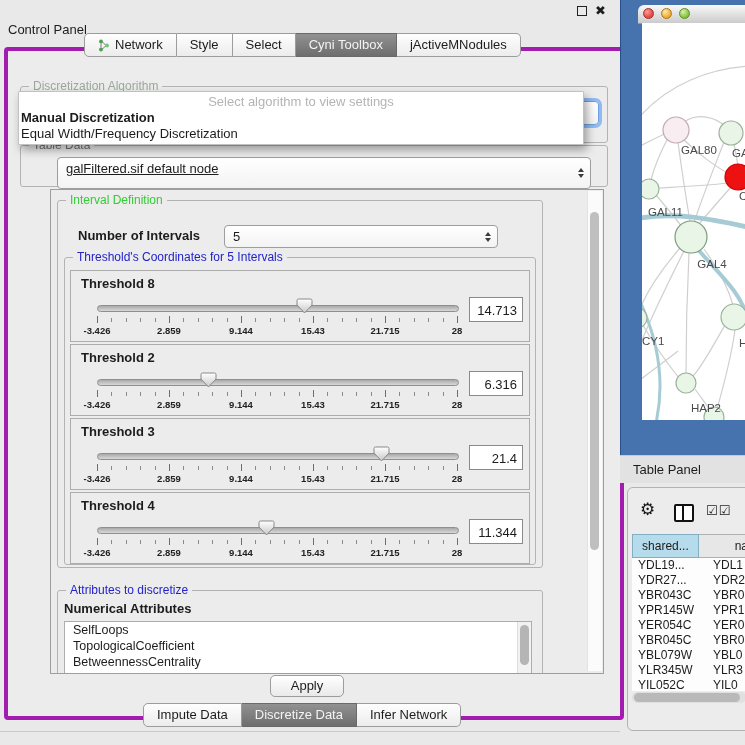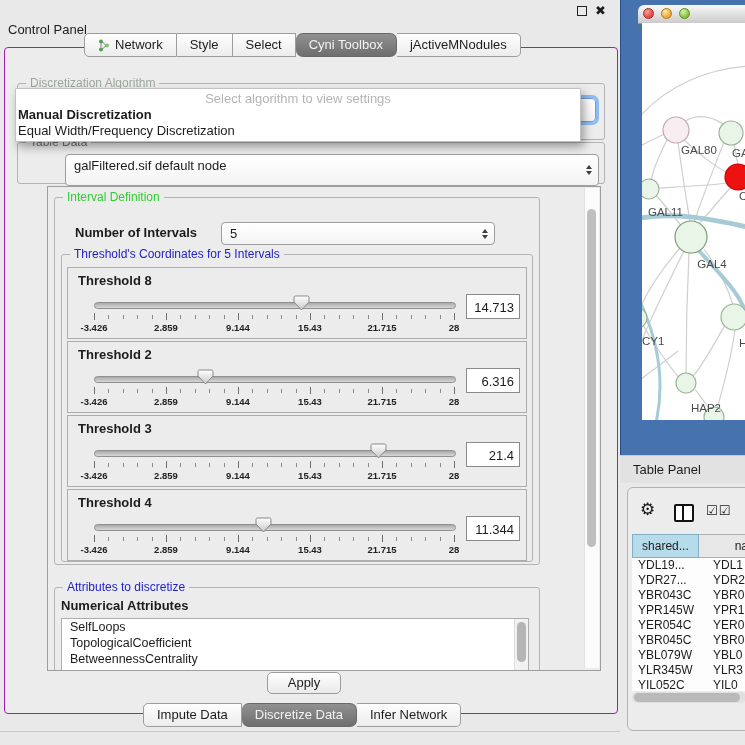--- a/index.html
+++ b/index.html
@@ -2,31 +2,31 @@
 <html><head>
 <meta charset="utf-8">
 <style>
   html,body{margin:0;padding:0;background:#d8d8d8;}
   .stage{position:relative;width:745px;height:745px;background:#e9e9e9;overflow:hidden;
          font-family:"Liberation Sans","DejaVu Sans",sans-serif;color:#1c1c1c;}
   
   .cp-title{position:absolute;left:8px;top:4px;font-size:13px;margin-top:18px;}
   .float-icon{position:absolute;left:577px;top:6px;width:8px;height:8px;border:1.5px solid #222;background:transparent;}
   .close-icon{position:absolute;left:595px;top:3px;font-size:13px;font-weight:bold;}
-  .main-panel{position:absolute;left:4px;top:47px;width:612px;height:665px;border:1px solid #a21caf;
+  .main-panel{position:absolute;left:4px;top:47px;width:612px;height:665px;border:4px solid #a21caf;
               border-radius:4px;background:#ececec;}
   .cp-bottom-line{position:absolute;left:0;top:731px;width:620px;height:1px;background:#c9c9c9;}
   
   .tabbar{position:absolute;display:flex;height:24px;z-index:20;}
   .tab{background:linear-gradient(#fefefe,#ececec);border:1px solid #9c9c9c;border-left:none;
        padding:0 13px;font-size:13px;line-height:22px;height:24px;box-sizing:border-box;white-space:nowrap;
        display:flex;align-items:center;}
   .tab:first-child{border-left:1px solid #9c9c9c;border-radius:5px 0 0 5px;}
   .tab:last-child{border-radius:0 5px 5px 0;}
-  .tab.active{background:linear-gradient(#919191,#6e6e6e);color:#f3f3f3;border-color:#6a6a6a;border-radius:7px;}
+  .tab.active{background:linear-gradient(#919191,#6e6e6e);color:#f3f3f3;border-color:#6a6a6a;}
   .tab .ticon{margin-right:5px;display:inline-flex;}
   
   .fieldset{position:absolute;border:1px solid #b3b3b3;border-radius:3px;}
   .legend{position:absolute;top:-8px;left:8px;background:#ececec;padding:0 4px;font-size:12px;white-space:nowrap;}
   .legend.green{color:#33cc33;}
   .legend.blue{color:#2222cc;}
   .legend.dim{color:#9aa89a;}
   .legend.dark{color:#737373;}
   
   .combo{position:absolute;background:linear-gradient(#ffffff,#f3f3f3);border:1px solid #9e9e9e;border-radius:4px;
@@ -139,21 +139,21 @@
     </div>
 
     <div class="popup">
       <div class="hint">Select algorithm to view settings</div>
       <div class="opt bold">Manual Discretization</div>
       <div class="opt">Equal Width/Frequency Discretization</div>
     </div>
 
     <div class="fieldset" style="left:12px;top:94px;width:586px;height:40px;">
       <span class="legend dark">Table Data</span>
-      <div class="combo" style="left:47px;top:11px;width:534px;height:32px;">
+      <div class="combo" style="left:36px;top:11px;width:534px;height:32px;text-decoration:underline;">
         <span class="val">galFiltered.sif default node</span>
         <span class="arrows">
             <span class="arr-up"></span>
             <span class="arr-dn"></span>
           </span>
       </div>
     </div>
 
     <div class="inner-pane">
 

